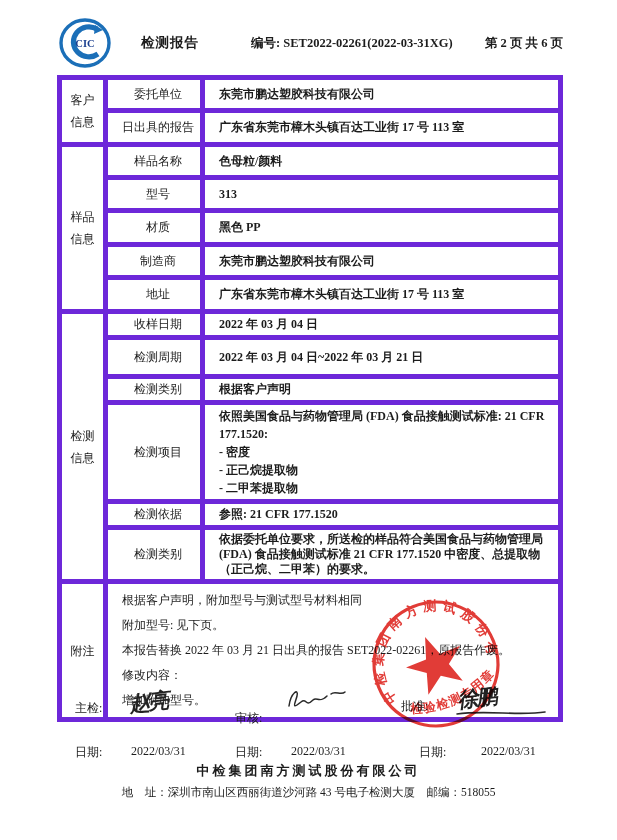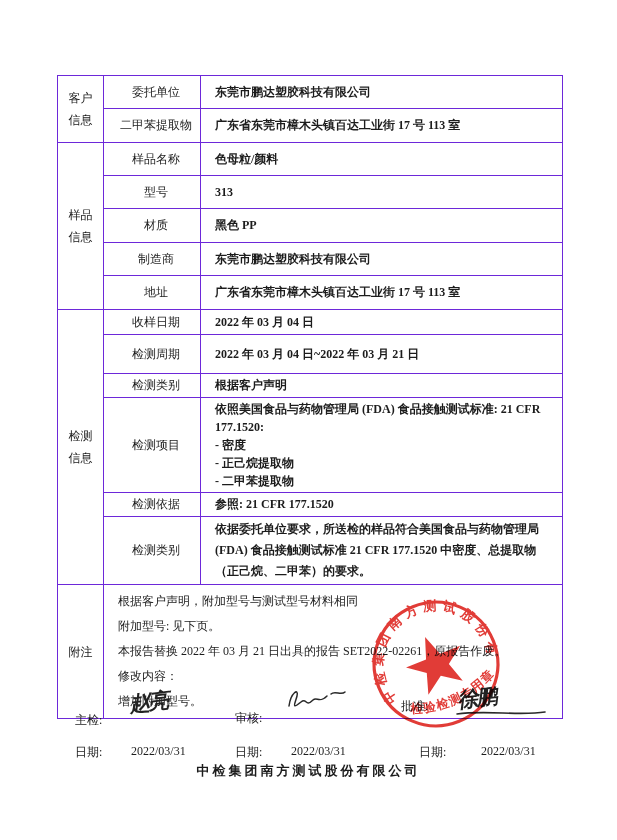--- a/index.html
+++ b/index.html
@@ -9,27 +9,27 @@
     overflow:hidden;margin:0 auto;
   }
   
   .header{position:absolute;left:57px;top:16px;width:506px;height:54px;display:flex;align-items:center;}
   .logo{width:56px;height:52px;flex:0 0 auto;}
   .report-title{font-size:13.5px;font-weight:bold;margin-left:28px;letter-spacing:1px;}
   .report-no{font-size:12.5px;font-weight:bold;margin-left:52px;white-space:nowrap;}
   .page-indicator{font-size:12.5px;font-weight:bold;margin-left:auto;white-space:nowrap;}
   
   table.report{position:absolute;left:57px;top:75px;width:506px;border-collapse:collapse;table-layout:fixed;}
-  table.report td{border:1px solid #6d28d9;font-size:12px;vertical-align:middle;overflow:hidden;}
+  table.report td{border:5px solid #6d28d9;font-size:12px;vertical-align:middle;overflow:hidden;}
   td.sec{ text-align:center;white-space:pre-line;line-height:22px;padding:0 4px;}
   td.lbl{ padding:0 4px 0 12px;white-space:nowrap;text-align:center;}
   td.val{ padding:2px 10px 2px 14px;font-weight:bold;}
   td.val.multi{white-space:pre-line;vertical-align:middle;}
   td.lh-items{line-height:18px;}
-  td.lh-concl{line-height:21px;}
+  td.lh-concl{line-height:15px;}
   td.notes{padding:4px 12px 4px 14px;white-space:pre-line;line-height:25px;vertical-align:middle;}
   
   .sig-block{position:absolute;left:57px;top:686px;width:506px;height:80px;font-size:12px;}
   .sig-block .abs{position:absolute;white-space:nowrap;}
   .sig-name{display:inline-block;font-size:21px;font-weight:bold;color:#222;
     transform:rotate(-7deg) skewX(-14deg);letter-spacing:-2px;}
   .sig-underline{position:absolute;}
   
   .stamp{position:absolute;left:368px;top:596px;width:136px;height:136px;
     mix-blend-mode:multiply;opacity:.92;transform:rotate(-22deg);}
@@ -37,37 +37,48 @@
   .footer{position:absolute;left:0;top:762px;width:617px;text-align:center;}
   .footer .company{font-size:13px;font-weight:bold;letter-spacing:3px;}
   .footer .line{font-size:11.5px;margin-top:5px;}
   .footer a{color:#0000dd;text-decoration:underline;}
 </style>
 </head>
 <body>
 
 <div class="page">
 
+  <div class="header">
+    <svg class="logo" viewBox="0 0 56 52">
+      <ellipse cx="28" cy="26" rx="24" ry="23" fill="none" stroke="#1b6fb8" stroke-width="3.4"></ellipse>
+      <path d="M 40,12 A 15.5,15 0 1 0 41,37" fill="none" stroke="#1b6fb8" stroke-width="5.2"></path>
+      <path d="M 38,8 L 46,13 L 37,17 Z" fill="#1b6fb8"></path>
+      <text x="28" y="30" text-anchor="middle" font-size="10.5" font-weight="bold" font-family="Liberation Serif, DejaVu Serif, serif" fill="#1b3f8f">CIC</text>
+    </svg>
+    <span class="report-title">检测报告</span>
+    <span class="report-no">编号: SET2022-02261(2022-03-31XG)</span>
+    <span class="page-indicator">第 2 页 共 6 页</span>
+  </div>
 
   <table class="report">
     <colgroup>
         <col style="width:46px">
         <col style="width:97px">
         <col>
       </colgroup>
 
     <tbody>
         <tr style="height:33px">
       <td class="sec" rowspan="2">客户
 信息</td>
       <td class="lbl">委托单位</td>
       <td class="val">东莞市鹏达塑胶科技有限公司</td>
     </tr>
     <tr style="height:34px">
-      <td class="lbl">二甲苯提取物</td>
+      <td class="lbl">日出具的报告</td>
       <td class="val">广东省东莞市樟木头镇百达工业街 17 号 113 室</td>
     </tr>
 
     <tr style="height:33px">
       <td class="sec" rowspan="5">样品
 信息</td>
       <td class="lbl">样品名称</td>
       <td class="val">色母粒/颜料</td>
     </tr>
     <tr style="height:33px">
@@ -122,21 +133,21 @@
       <td class="notes" colspan="2">根据客户声明，附加型号与测试型号材料相同
 附加型号: 见下页。
 本报告替换 2022 年 03 月 21 日出具的报告 SET2022-02261，原报告作废。
 修改内容：
 增加附加型号。</td>
     </tr>
   </tbody>
     </table>
 
   <div class="sig-block">
-    <span class="abs" style="left:18px;top:26px">主检:</span>
+    <span class="abs" style="left:18px;top:14px">主检:</span>
     <span class="abs sig-name" style="left:74px;top:2px">赵亮</span>
     <span class="abs" style="left:178px;top:24px">审核:</span>
     <svg class="abs" style="left:224px;top:-4px" width="68" height="36" viewBox="0 0 68 36">
       <path d="M8,24 C10,10 18,6 16,14 C14,22 10,28 20,20 C26,15 24,26 32,18 C36,14 38,22 46,14 M50,12 C54,8 60,14 64,10" fill="none" stroke="#2a2a2a" stroke-width="1.5" stroke-linecap="round"></path>
     </svg>
     <span class="abs" style="left:344px;top:12px">批准:</span>
     <span class="abs sig-name" style="left:402px;top:-2px">徐鹏</span>
     <svg class="abs sig-underline" style="left:398px;top:22px" width="92" height="10" viewBox="0 0 92 10">
       <path d="M2,6 C30,2 66,8 90,4" fill="none" stroke="#2a2a2a" stroke-width="1.6" stroke-linecap="round"></path>
     </svg>
@@ -157,15 +168,16 @@
     </text>
     <path d="M77,44 L85.5,68 L110,68 L90.5,82.5 L98,106 L77,91.5 L56,106 L63.5,82.5 L44,68 L68.5,68 Z" fill="#df2b26"></path>
     <path id="arcBottom" d="M 26,116 Q 77,138 128,116" fill="none"></path>
     <text font-size="14" font-weight="bold" fill="#df2b26" letter-spacing="1.5" font-family="Liberation Serif, DejaVu Serif, serif">
       <textPath href="#arcBottom" startOffset="4">检验检测专用章</textPath>
     </text>
   </svg>
 
   <div class="footer">
     <div class="company">中检集团南方测试股份有限公司</div>
+    <div class="line">地　址：深圳市南山区西丽街道沙河路 43 号电子检测大厦　邮编：518055</div>
   </div>
 
 </div>
 
 </body></html>

